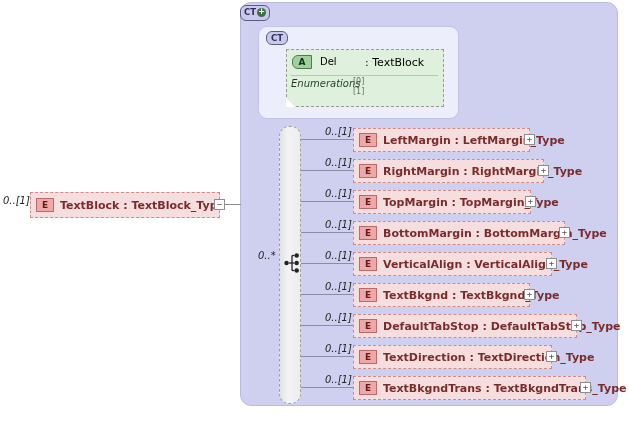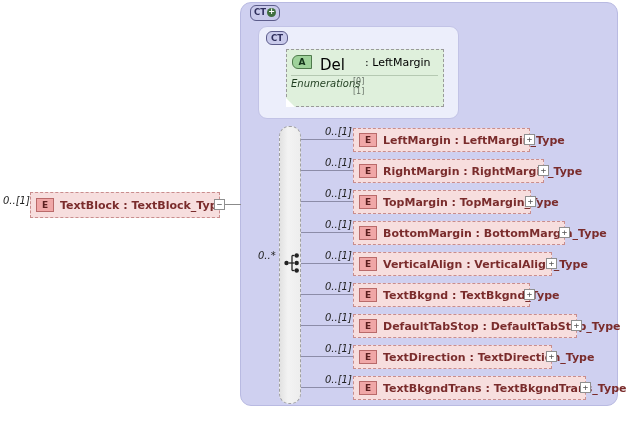--- a/index.html
+++ b/index.html
@@ -68,21 +68,21 @@
     background: #c9caeb;
     border: 1px solid #5c5c8a;
     border-radius: 6px;
     color: #2f2f5c;
     font-size: 8.5px;
     font-weight: bold;
     text-align: center;
     line-height: 12px;
     letter-spacing: 0px;
   }
-  #ct-badge-outer { left: 250px; top: 5px; width: 30px; height: 16px; text-align: center; }
+  #ct-badge-outer { left: 240px; top: 5px; width: 30px; height: 16px; text-align: center; }
   #ct-badge-inner { left: 266px; top: 31px; width: 22px; height: 14px; }
   .ct-badge .plus-glyph {
     display: inline-block;
     width: 9px; height: 9px;
     border-radius: 50%;
     background: #3f6f3f;
     color: #ffffff;
     font-size: 8px;
     line-height: 8.5px;
     vertical-align: 1px;
@@ -116,21 +116,21 @@
     border-radius: 6px 0 0 6px;
     color: #14331a;
     font-size: 9px;
     font-weight: bold;
     text-align: center;
     line-height: 12px;
   }
   .attr-name {
     position: absolute;
     left: 320px; top: 56px;
-    font-size: 15px;
+    font-size: 10px;
     color: #000000;
     white-space: nowrap;
   }
   .attr-type {
     position: absolute;
     left: 365px; top: 56px;
     font-size: 11px;
     color: #000000;
     white-space: nowrap;
   }
@@ -274,21 +274,21 @@
   <div class="ct-inner"></div>
   <div class="ct-badge" id="ct-badge-inner">
     <span>CT</span>
   </div>
 
   <div class="attr-box">
     <span class="notch"></span>
   </div>
   <div class="attr-badge">A</div>
   <div class="attr-name">Del</div>
-  <div class="attr-type">: LeftMargin</div>
+  <div class="attr-type">: TextBlock</div>
   <div class="attr-sep"></div>
   <div class="attr-facet-label">Enumerations</div>
   <div class="attr-facet-values" style="white-space:pre;">[0]
 [1]</div>
 
   <div class="compositor"></div>
   <div class="comp-card">0..*</div>
   <svg class="seq-glyph" viewBox="0 0 16 22">
     <circle cx="2.5" cy="11" r="2.2" fill="#222"></circle>
     <line x1="4.5" y1="11" x2="8" y2="11" stroke="#222" stroke-width="1.3"></line>

